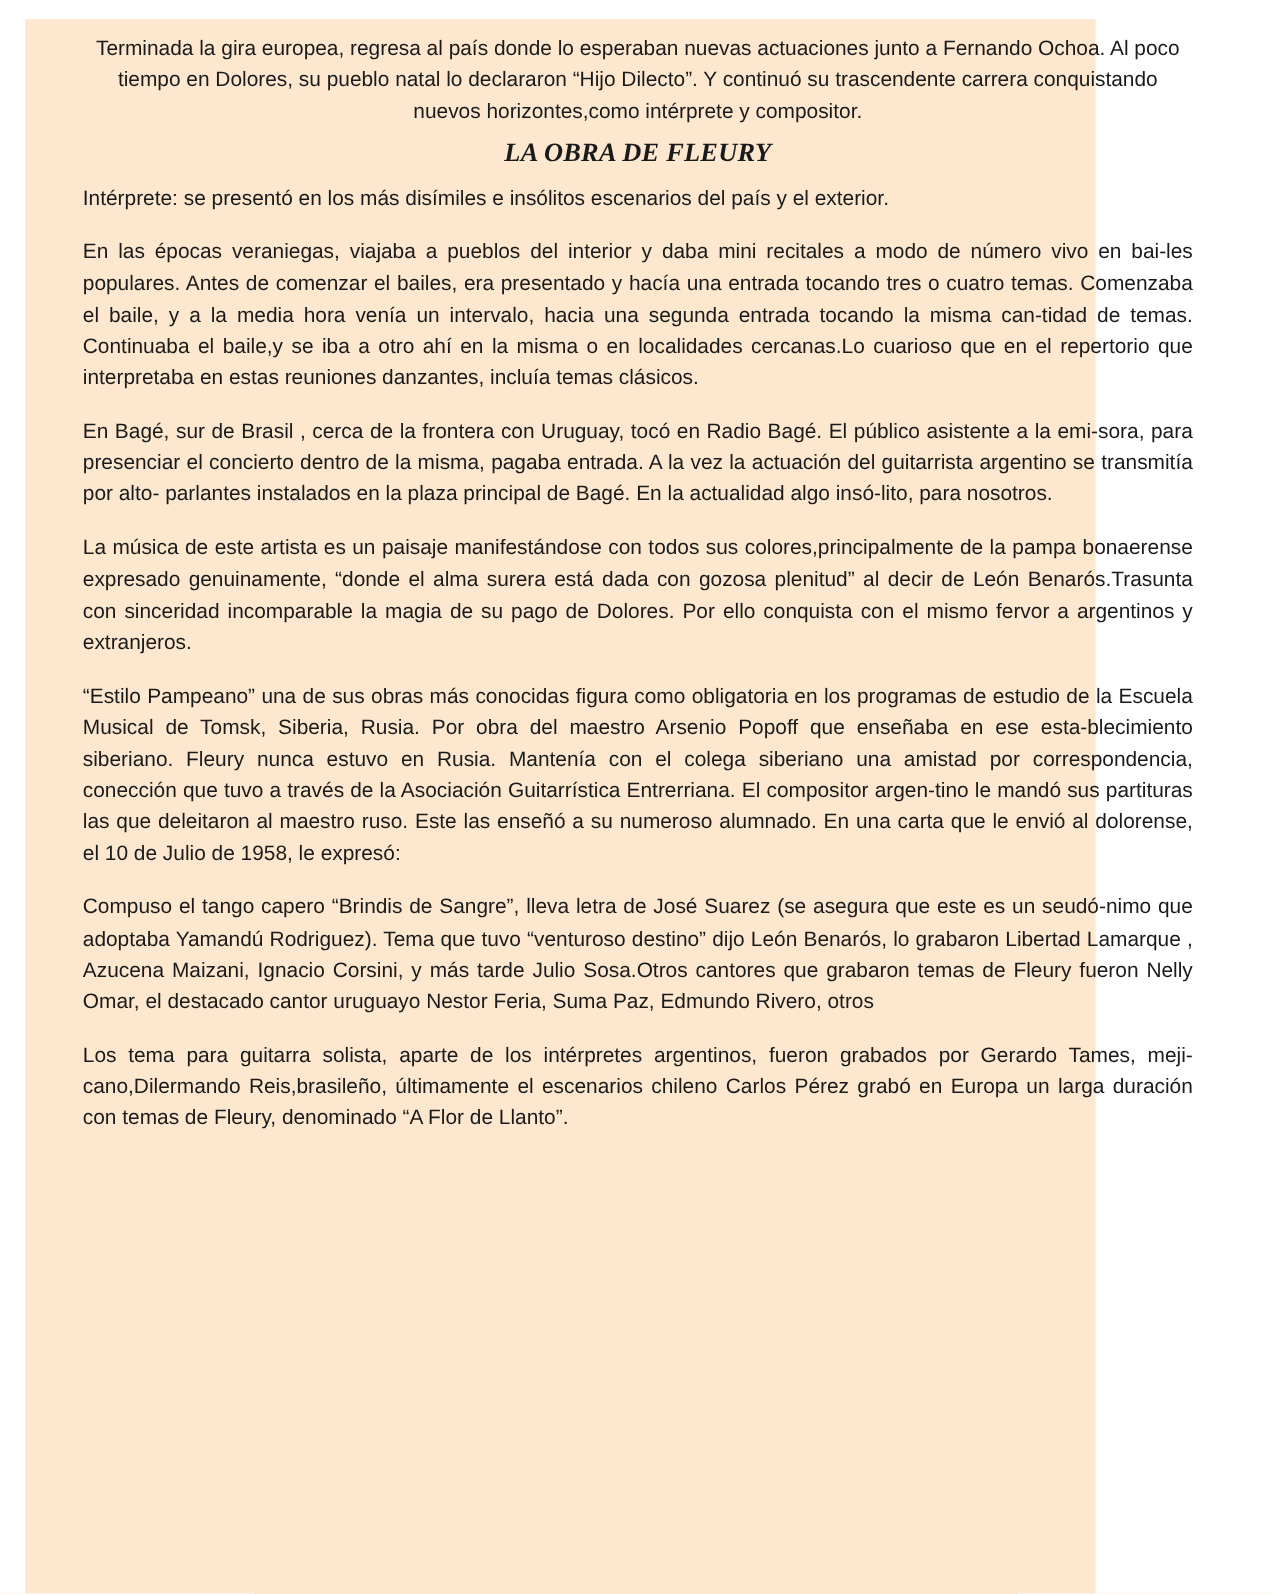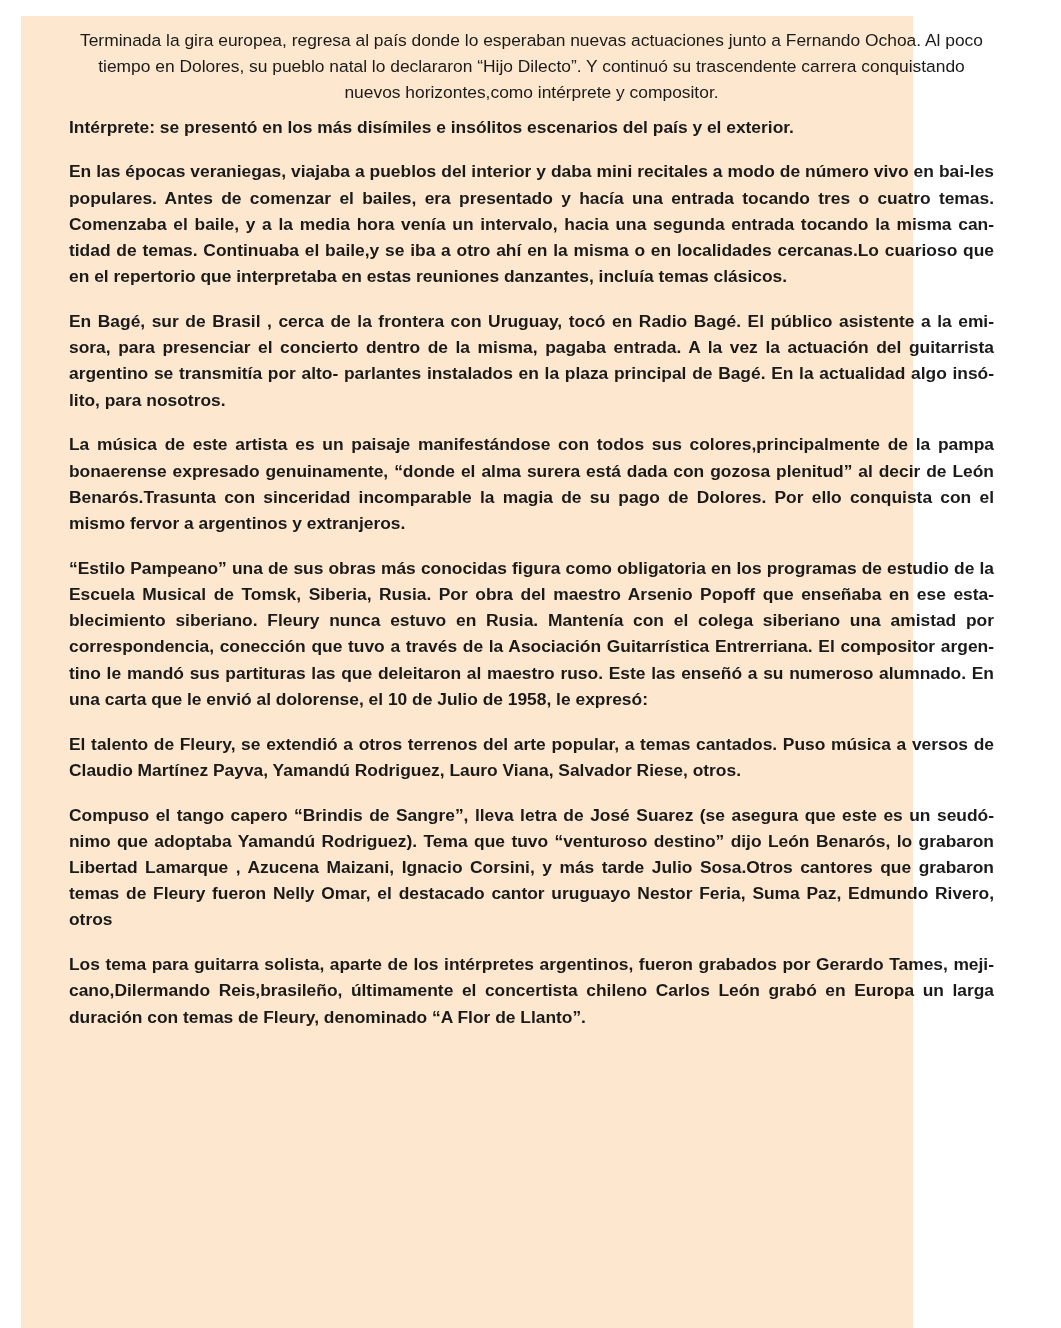--- a/index.html
+++ b/index.html
@@ -12,33 +12,33 @@
       position: absolute; left: 48px; top: 11px; width: 925px;
       font-family: "Liberation Sans", sans-serif;
       font-size: 17.4px; line-height: 26.2px; color: #1a1a1a;
     }
     .intro { text-align: center; margin: 0 0 8px 0; }
     h2 {
       font-family: "Liberation Serif", serif; font-style: italic; font-weight: bold;
       font-size: 22px; line-height: 26px; text-align: center; color: #1a1a1a;
       margin: 6px 0 12px 0; letter-spacing: 0.2px;
     }
-    p.body { text-align: justify; margin: 0 0 18.6px 0; font-weight: bold; }
+    p.body { text-align: justify; margin: 0 0 18.6px 0; }
     p.body.tight { }
   </style>
 </head>
 <body>
 
 <div class="page">
   <div class="content">
     <p class="intro">Terminada la gira europea, regresa al país donde lo esperaban nuevas actuaciones junto a Fernando Ochoa. Al poco tiempo  en Dolores, su pueblo natal lo declararon “Hijo Dilecto”. Y continuó su trascendente carrera conquistando nuevos horizontes,como intérprete y compositor.</p>
 
+    <h2>LA OBRA DE FLEURY</h2>
     <p class="body">Intérprete: se presentó en los más disímiles e insólitos escenarios del país y el exterior.</p>
     <p class="body">En las épocas veraniegas, viajaba a pueblos del interior y daba mini recitales a modo de número vivo en bai-les populares. Antes de comenzar el bailes, era presentado  y hacía una entrada tocando tres o cuatro temas. Comenzaba el baile, y a la media hora venía un intervalo, hacia una segunda entrada tocando la misma can-tidad de temas. Continuaba el baile,y  se  iba a otro ahí en la misma  o en localidades cercanas.Lo cuarioso que en el repertorio que interpretaba en estas reuniones danzantes, incluía temas clásicos.</p>
     <p class="body tight">En Bagé, sur de Brasil , cerca de la frontera con Uruguay, tocó en Radio Bagé. El público asistente a la emi-sora, para presenciar el concierto dentro de la misma, pagaba entrada. A la vez la actuación del guitarrista argentino se transmitía por alto- parlantes instalados en la plaza principal de Bagé. En la actualidad algo insó-lito, para nosotros.</p>
 
     <p class="body">La música de este artista es un paisaje manifestándose con todos sus colores,principalmente de la pampa bonaerense expresado genuinamente, “donde el alma surera está dada con gozosa plenitud” al decir de León Benarós.Trasunta con sinceridad incomparable la magia de su pago de Dolores. Por ello conquista con el mismo fervor a argentinos y extranjeros.</p>
     <p class="body">“Estilo Pampeano” una de sus obras más conocidas figura como obligatoria en los programas de estudio de la Escuela Musical de Tomsk, Siberia, Rusia. Por obra del maestro Arsenio Popoff que enseñaba en ese esta-blecimiento siberiano. Fleury nunca estuvo en Rusia. Mantenía con el colega siberiano una amistad por correspondencia, conección que tuvo a través de la Asociación Guitarrística Entrerriana. El compositor argen-tino le mandó  sus partituras las que deleitaron al maestro ruso. Este las enseñó a su numeroso alumnado. En una carta que le envió al dolorense, el 10 de Julio de 1958, le expresó:</p>
-    <p class="body">El talento de Fleury,  se extendió a otros terrenos del arte popular, a temas cantados. Puso música a versos de Claudio Martínez Payva, Yamandú Rodriguez, Lauro Viana, Salvador Riese, otros.</p>
     <p class="body">Compuso el tango  capero “Brindis de Sangre”, lleva letra de José Suarez (se asegura que este es un seudó-nimo que adoptaba Yamandú Rodriguez). Tema que tuvo “venturoso destino” dijo León Benarós, lo grabaron Libertad Lamarque , Azucena Maizani, Ignacio Corsini, y más  tarde Julio Sosa.Otros cantores que grabaron temas de Fleury fueron Nelly Omar, el destacado cantor uruguayo Nestor Feria, Suma Paz, Edmundo Rivero, otros</p>
-    <p class="body">Los tema para guitarra solista, aparte de los intérpretes argentinos, fueron grabados por Gerardo Tames, meji-cano,Dilermando Reis,brasileño, últimamente el concertista chileno Carlos León grabó en Europa un larga duración con temas de Fleury, denominado “A Flor de Llanto”.</p>
+    <p class="body">Los tema para guitarra solista, aparte de los intérpretes argentinos, fueron grabados por Gerardo Tames, meji-cano,Dilermando Reis,brasileño, últimamente el escenarios chileno Carlos Pérez grabó en Europa un larga duración con temas de Fleury, denominado “A Flor de Llanto”.</p>
   </div>
 </div>
 
 </body></html>

